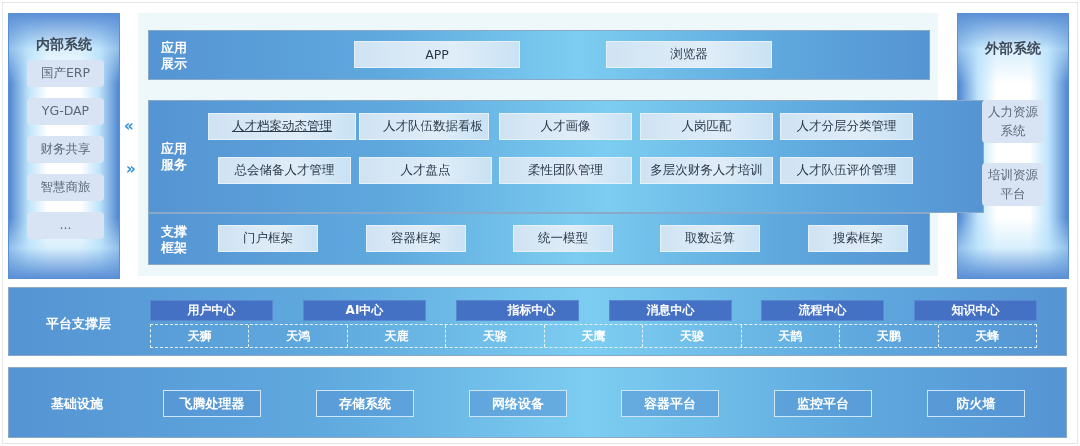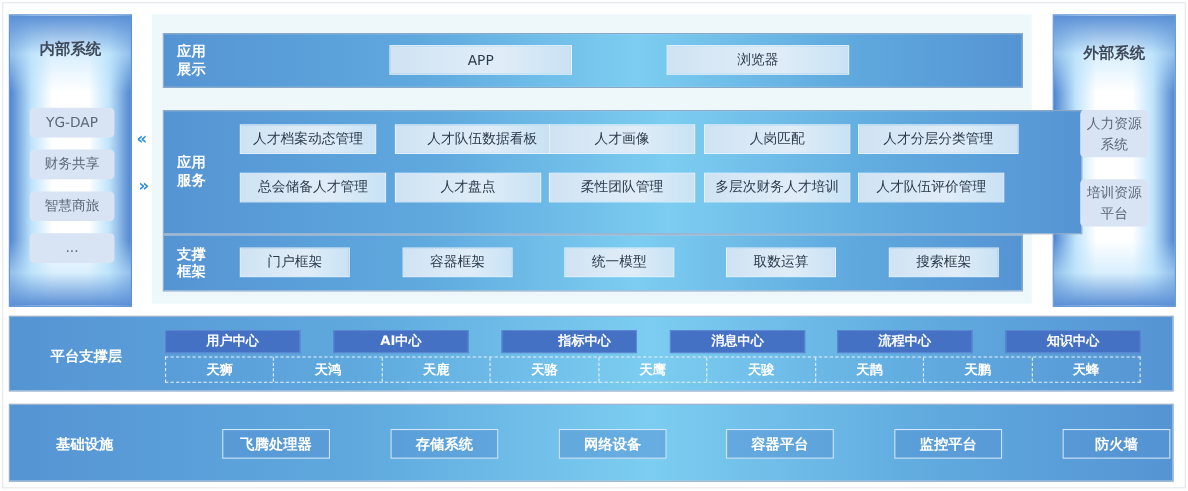--- a/index.html
+++ b/index.html
@@ -36,29 +36,30 @@
   
   .plat { position: absolute; left: 8px; top: 287px; width: 1059px; height: 69px; background: linear-gradient(90deg, #5594d3 0%, #5fa9de 30%, #7ccdf1 55%, #5fa9de 80%, #5594d3 100%); border: 1px solid #8aa8c8; }
   .plat-label, .infra-label { position: absolute; color: #ffffff; font-weight: bold; font-size: 13px; }
   .center-box { position: absolute; top: 300px; height: 21px; background: #4471c4; border: 1px solid #5a88d0; color: #fff; font-weight: bold; font-size: 12px; display: flex; align-items: center; justify-content: center; }
   .tian-row { position: absolute; left: 150px; top: 324px; width: 887px; height: 24px; border: 1px dashed #e8f2fb; display: flex; }
   .tian { flex: 1; border-right: 1px dashed #e8f2fb; color: #fff; font-size: 12px; font-weight: bold; display: flex; align-items: center; justify-content: center; }
   .tian:last-child { border-right: none; font-family: Liberation Serif, serif; }
 
   
   .infra { position: absolute; left: 8px; top: 367px; width: 1059px; height: 71px; background: linear-gradient(90deg, #5594d3 0%, #5fa9de 30%, #7ccdf1 55%, #5fa9de 80%, #5594d3 100%); border: 1px solid #8aa8c8; }
-  .infra-box { position: absolute; top: 390px; width: 98px; height: 27px; border: 1px solid #cfe6f8; background: rgba(85,148,211,0.55); color: #fff; font-weight: bold; font-size: 13px; display: flex; align-items: center; justify-content: center; margin-left: 39px; }
+  .infra-box { position: absolute; top: 390px; width: 98px; height: 27px; border: 1px solid #cfe6f8; background: rgba(85,148,211,0.55); color: #fff; font-weight: bold; font-size: 13px; display: flex; align-items: center; justify-content: center; }
 </style>
 </head>
 <body>
 
 <div class="frame"></div>
 
 <div class="side left">
   <div class="side-title">内部系统</div>
+  <div class="side-item" style="top:46px">国产ERP</div>
   <div class="side-item" style="top:84px">YG-DAP</div>
   <div class="side-item" style="top:160px">智慧商旅</div>
   <div class="side-item" style="top:122px">财务共享</div>
   <div class="side-item" style="top:198px">...</div>
 </div>
 
 <div class="side right">
   <div class="side-title" style="top:26px">外部系统</div>
   <div class="side-item" style="top:149px">培训资源平台</div>
   <div class="side-item" style="top:86px">人力资源系统</div>
@@ -73,25 +74,25 @@
 
 <div class="band" style="left:148px; top:30px; width:782px; height:50px;">
   <div class="band-label" style="left:12px; top:9px; width:28px;">应用展示</div>
 </div>
 <div class="chip" style="left:354px; top:41px; width:166px;">APP</div>
 <div class="chip" style="left:606px; top:41px; width:166px;">浏览器</div>
 
 <div class="band" style="left:148px; top:100px; width:836px; height:113px;">
   <div class="band-label" style="left:12px; top:40px; width:28px;">应用服务</div>
 </div>
-<div class="chip" style="left:218px; top:113px; width:124px;">人才档案动态管理</div>
-<div class="chip" style="left:359px; top:113px; width:141px;padding-left:18px;">人才队伍数据看板</div>
+<div class="chip" style="left:208px; top:113px; width:148px;text-decoration:underline;">人才档案动态管理</div>
+<div class="chip" style="left:359px; top:113px; width:130px;padding-left:18px;">人才队伍数据看板</div>
 <div class="chip" style="left:499px; top:113px; width:133px;">人才画像</div>
 <div class="chip" style="left:640px; top:113px; width:133px;">人岗匹配</div>
-<div class="chip" style="left:780px; top:113px; width:146px;">人才分层分类管理</div>
+<div class="chip" style="left:780px; top:113px; width:133px;">人才分层分类管理</div>
 <div class="chip" style="left:218px; top:157px; width:133px;">总会储备人才管理</div>
 <div class="chip" style="left:359px; top:157px; width:133px;">人才盘点</div>
 <div class="chip" style="left:499px; top:157px; width:133px;">柔性团队管理</div>
 <div class="chip" style="left:640px; top:157px; width:133px;">多层次财务人才培训</div>
 <div class="chip" style="left:780px; top:157px; width:133px;">人才队伍评价管理</div>
 
 <div class="band" style="left:148px; top:213px; width:782px; height:52px;">
   <div class="band-label" style="left:12px; top:10px; width:28px;">支撑框架</div>
 </div>
 <div class="chip" style="left:218px; top:225px; width:100px;">门户框架</div>

